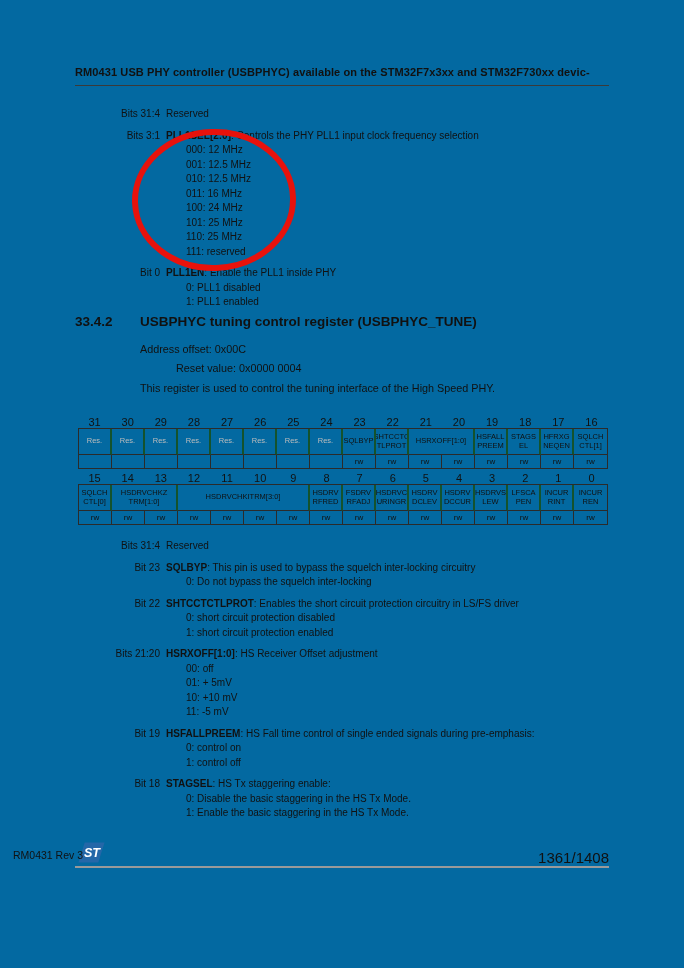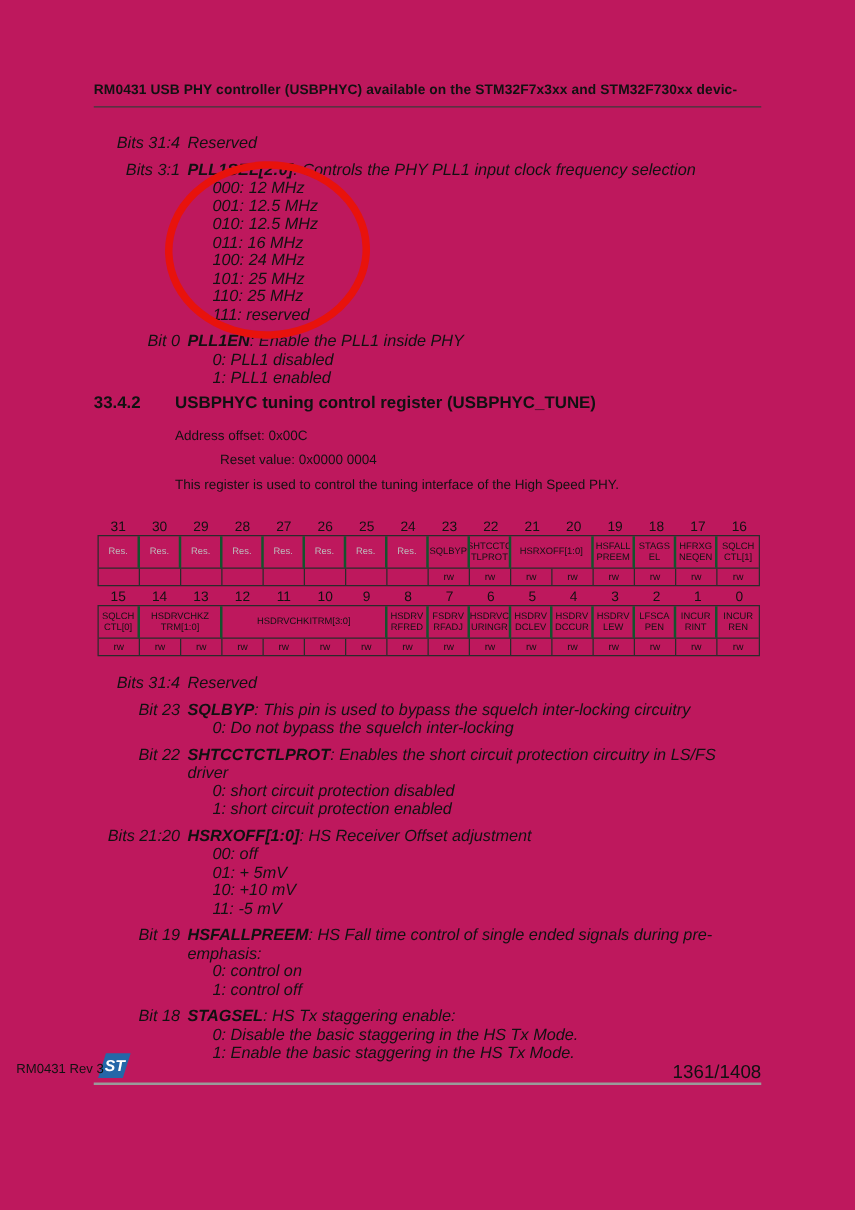--- a/index.html
+++ b/index.html
@@ -1,27 +1,27 @@
 <!DOCTYPE html>
 <html><head>
 <meta charset="utf-8">
 <style>
   * { margin:0; padding:0; box-sizing:border-box; }
   html,body { background:#fff; }
   .page {
-    position:relative; width:684px; height:968px; background:#be185d;
+    position:relative; width:684px; height:968px; background:#0369a1;
     font-family:"Liberation Sans", sans-serif; color:#111; overflow:hidden;
   }
   
   .hdr-title { position:absolute; left:75px; top:66px; width:536px;
     font-size:11px; font-weight:bold; white-space:nowrap; letter-spacing:.1px; }
   .hdr-rule { position:absolute; left:75px; top:85px; width:534px; height:1px; background:#3a3a3a; }
 
   
-  .fields { position:absolute; left:59px; width:534px; font-size:13px; line-height:14.5px;font-style:italic; }
+  .fields { position:absolute; left:75px; width:534px; font-size:10px; line-height:14.5px; }
   .fields.first { top:107px; }
   .fields.second { top:539px; }
   .field { display:flex; margin-bottom:7px; }
   .blabel { flex:none; width:85px; text-align:right; }
   .fbody { margin-left:6px; }
   .bname { font-weight:bold; }
   .fvals div { padding-left:20px; }
 
   
   .annot { position:absolute; left:130px; top:126px; width:168px; height:148px; pointer-events:none; }
@@ -193,21 +193,21 @@
     <div class="reg-grid">
       <div class="name-row">
         <div class="cell">SQLCH CTL[0]</div>
         <div class="cell sp2">HSDRVCHKZ TRM[1:0]</div>
         <div class="cell sp4">HSDRVCHKITRM[3:0]</div>
         <div class="cell">HSDRV RFRED</div>
         <div class="cell">FSDRV RFADJ</div>
         <div class="cell">HSDRVC URINGR</div>
         <div class="cell">HSDRV DCLEV</div>
         <div class="cell">HSDRV DCCUR</div>
-        <div class="cell">HSDRV LEW</div>
+        <div class="cell">HSDRVS LEW</div>
         <div class="cell">LFSCA PEN</div>
         <div class="cell">INCUR RINT</div>
         <div class="cell">INCUR REN</div>
       </div>
       <div class="acc-row">
         <div class="cell">rw</div>
         <div class="cell">rw</div>
         <div class="cell">rw</div>
         <div class="cell">rw</div>
         <div class="cell">rw</div>

